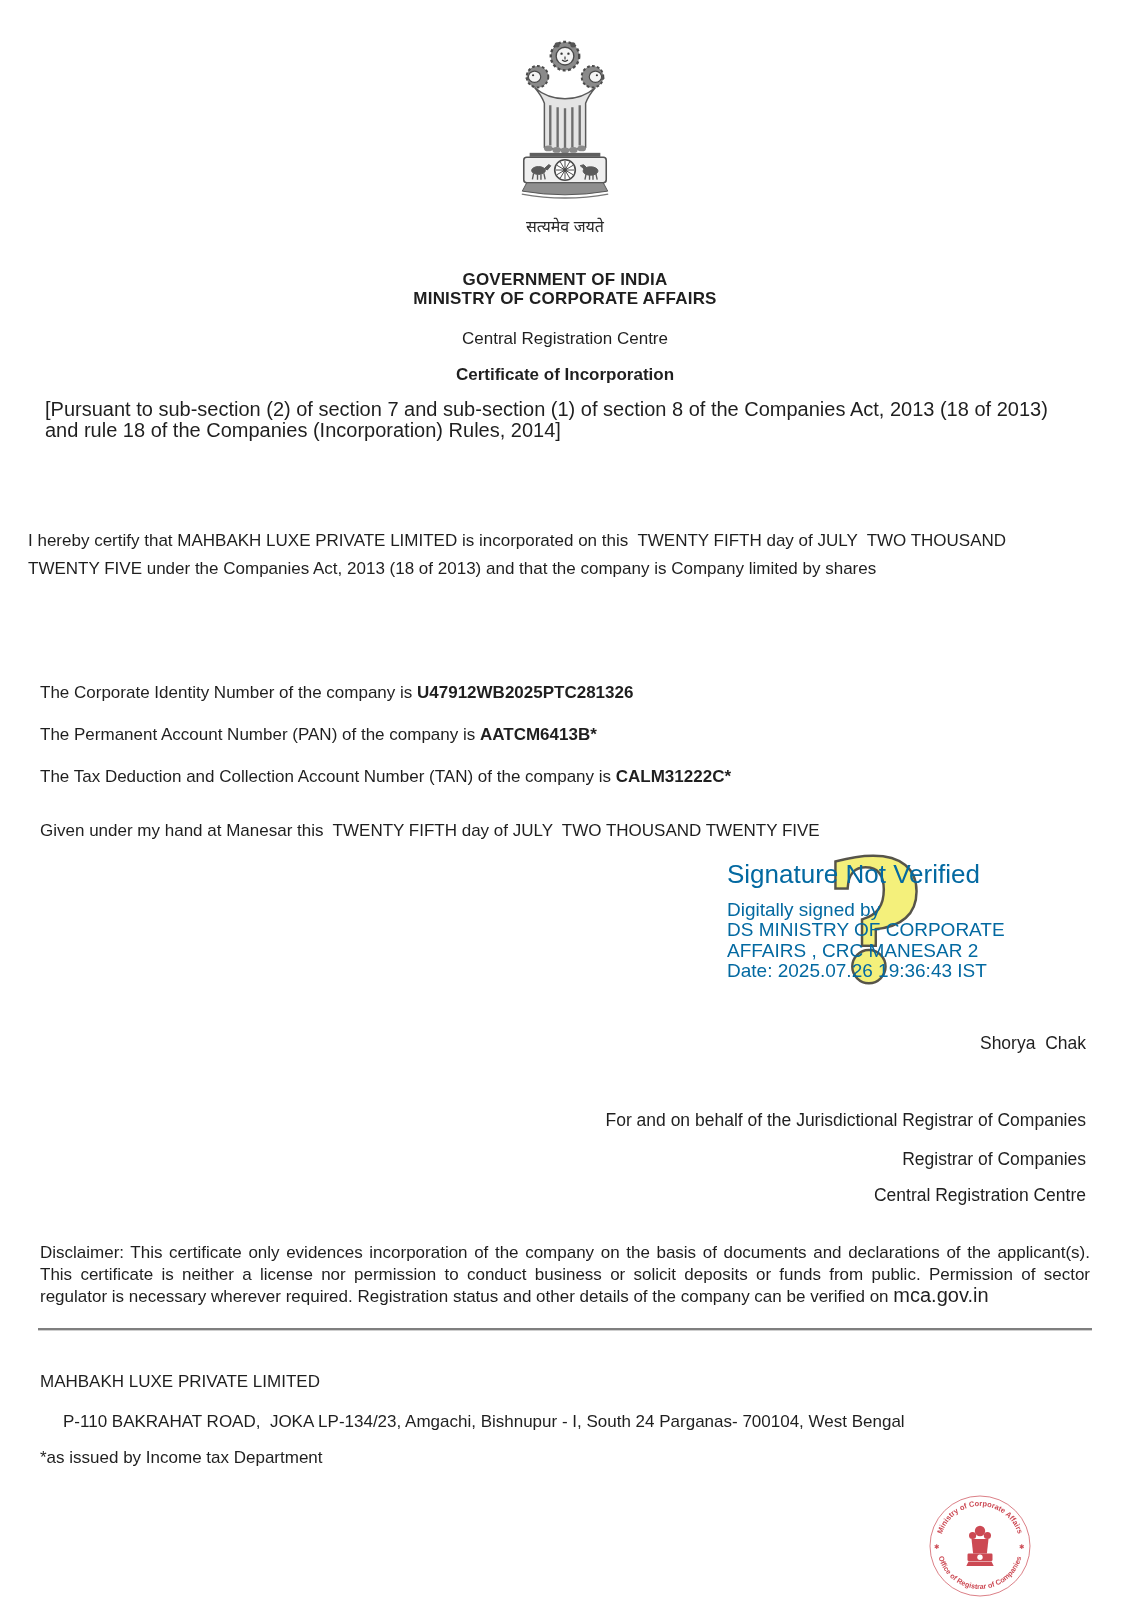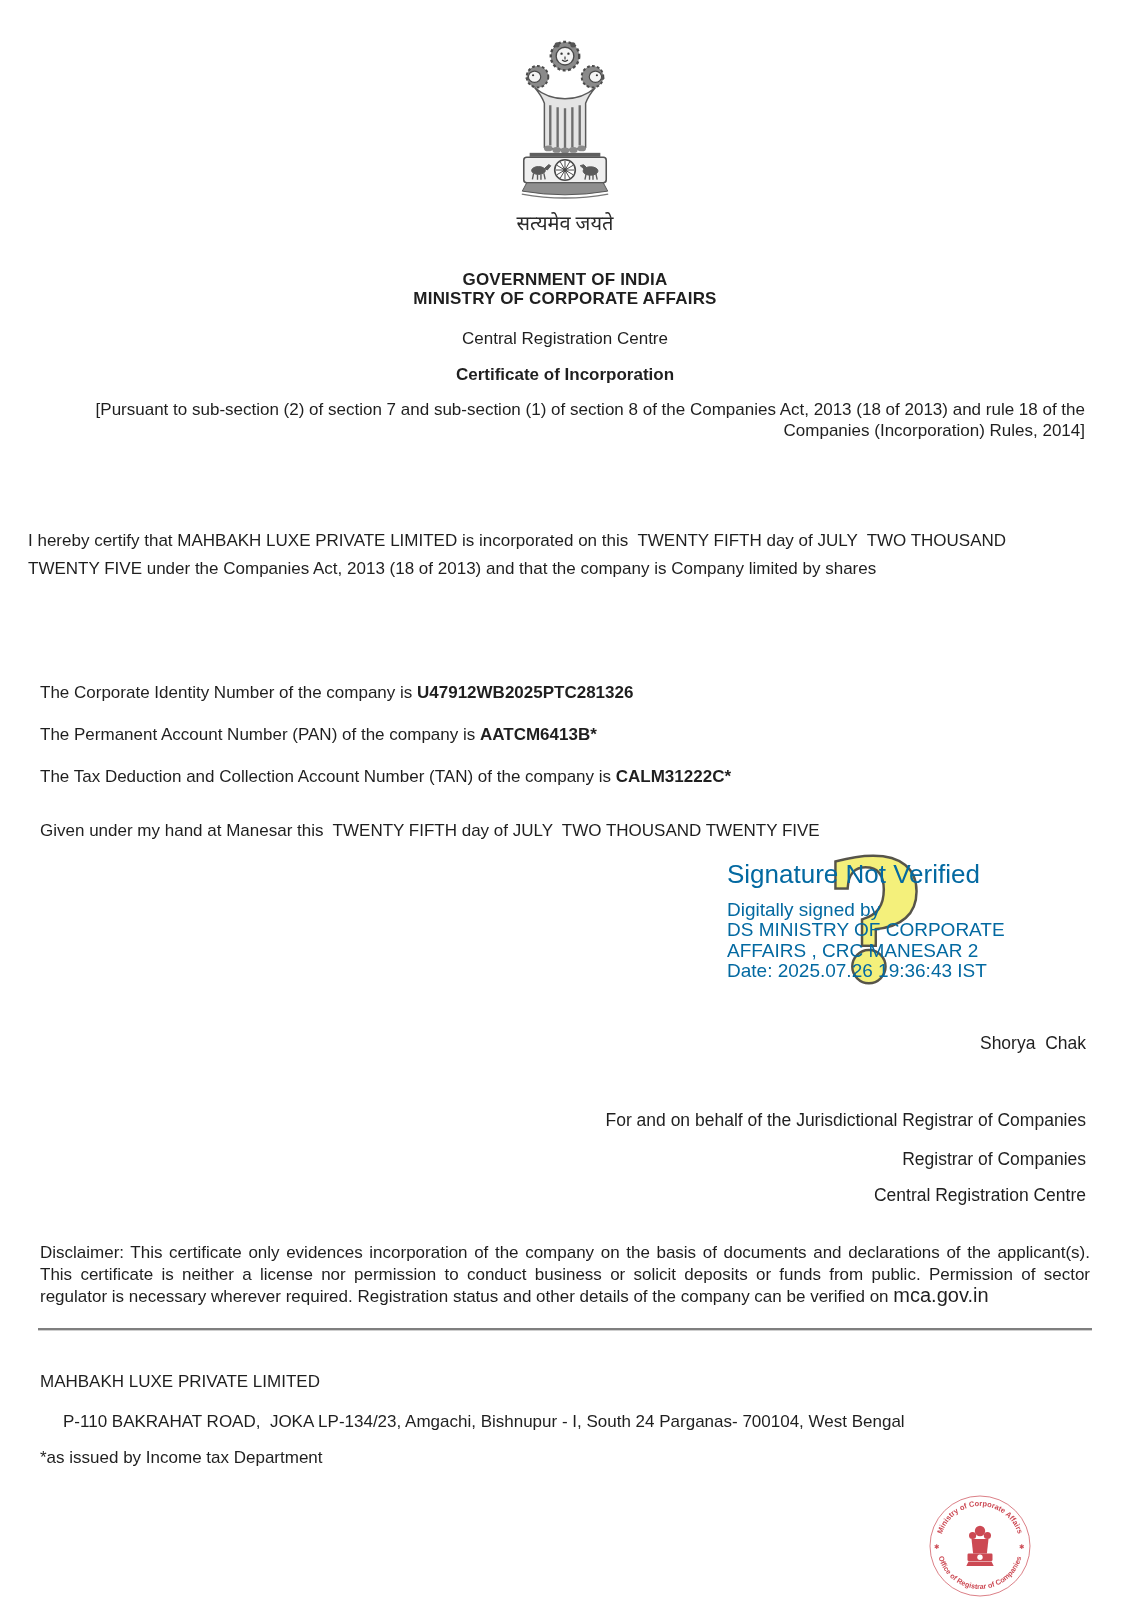--- a/index.html
+++ b/index.html
@@ -12,27 +12,27 @@
     color:#1f1f1f;
     overflow:hidden;
   }
   .abs{position:absolute;}
   .centered{left:0;right:0;text-align:center;}
   .b{font-weight:bold;}
   .pre{white-space:pre-wrap;}
 
   
   .emblem{left:50%;transform:translateX(-50%);top:33px;width:108px;height:168px;}
-  .emblem-caption{top:209px;font-size:20px;color:#2a2a2a;font-family:Liberation Serif, serif;}
+  .emblem-caption{top:215px;font-size:16px;color:#2a2a2a;}
 
   
   .gov-header{top:271px;font-size:17px;font-weight:bold;line-height:18.5px;letter-spacing:.2px;}
   .crc-line{top:329px;font-size:17px;}
   .doc-title{top:365px;font-size:17px;font-weight:bold;}
-  .citation{top:399px;left:45px;width:1040px;text-align:right;font-size:17px;line-height:21px;}
+  .citation{top:399px;left:45px;width:1040px;text-align:left;font-size:20px;line-height:21px;}
 
   
   .certify{top:527px;left:28px;width:995px;font-size:17px;line-height:28px;}
   .fact{left:40px;font-size:17px;}
   .fact-cin{top:683px;}
   .fact-pan{top:725px;}
   .fact-tan{top:767px;}
   .given{top:821px;left:40px;font-size:17px;}
 
   

